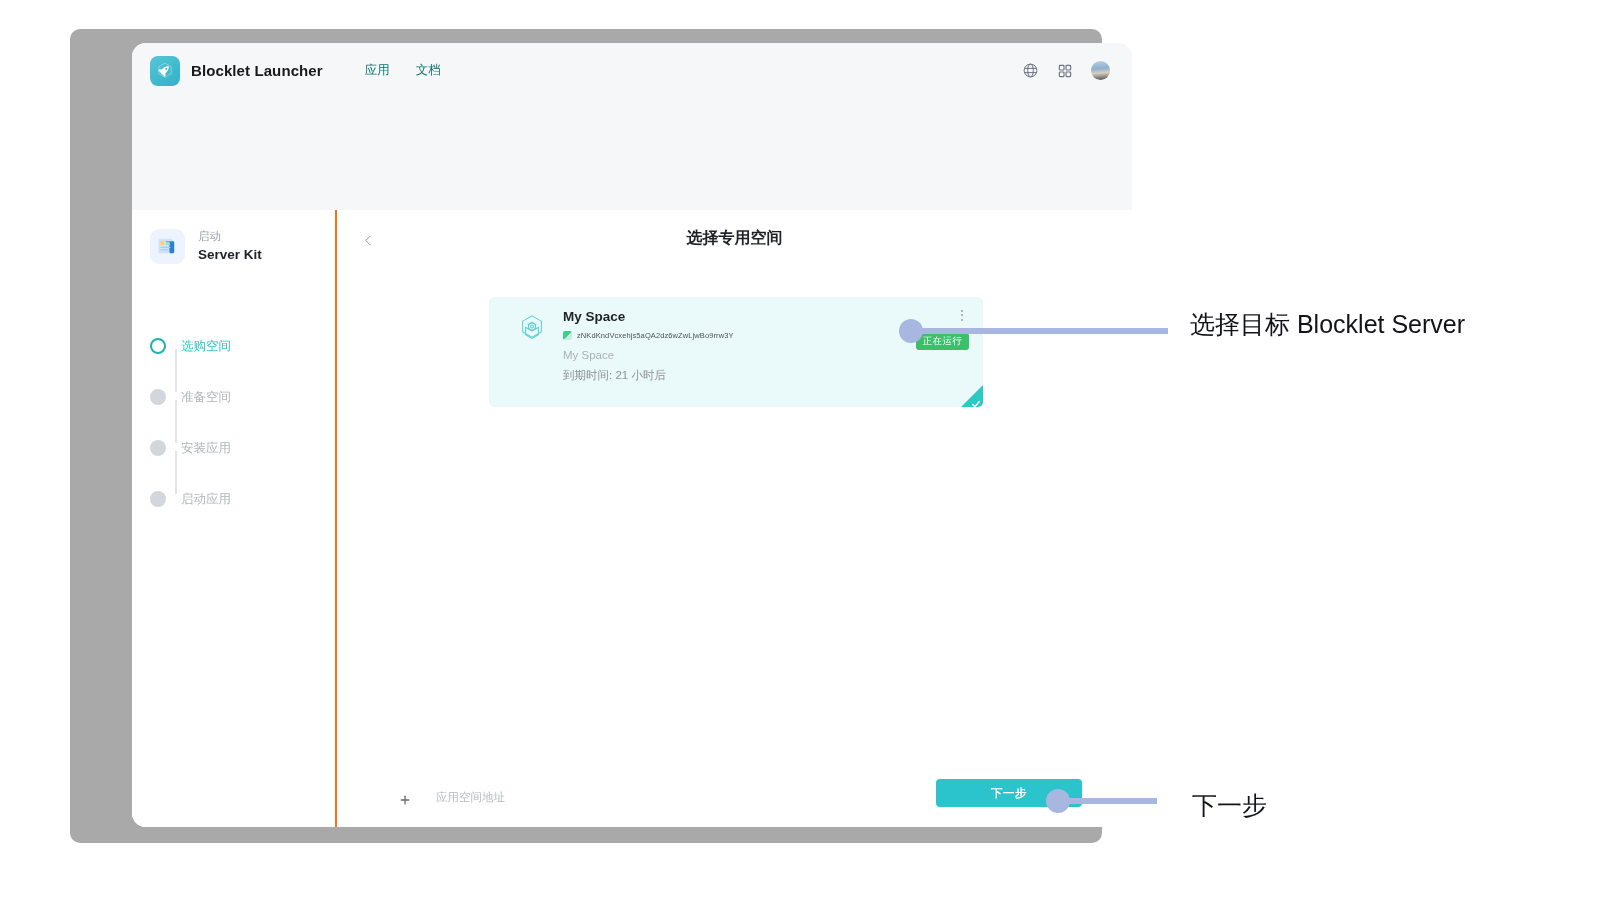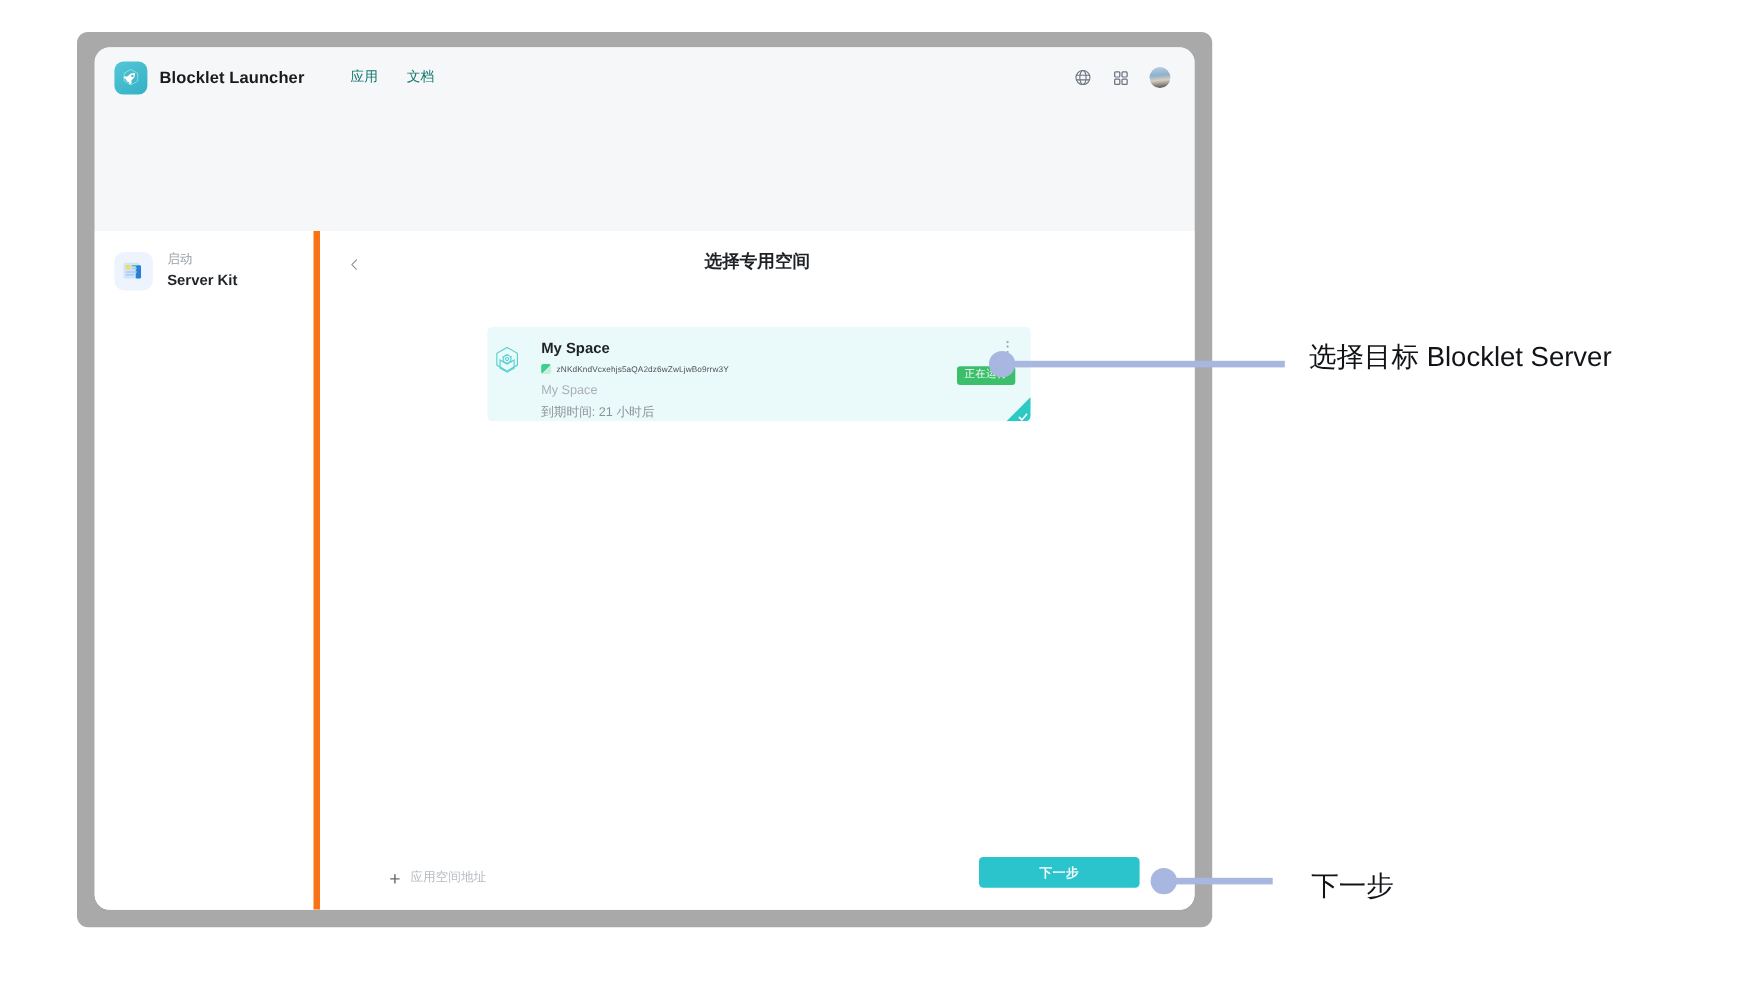--- a/index.html
+++ b/index.html
@@ -27,20 +27,21 @@
     box-sizing: border-box;
     padding: 14px 16px 16px 16px;
   }
   .device-screen {
     width: 100%;
     height: 100%;
     background: #f6f7f9;
     border-radius: 14px;
     overflow: hidden;
     position: relative;
+    margin-left: 46px;
   }
 
   
   .app-header {
     height: 55px;
     display: flex;
     align-items: center;
     padding: 0 22px 0 18px;
     box-sizing: border-box;
     background: #f6f7f9;
@@ -106,21 +107,21 @@
 
   
   .app-body {
     display: flex;
     background: #ffffff;
     height: calc(100% - 167px);
   }
   .sidebar {
     width: 205px;
     flex: none;
-    border-right: 6px solid #f97316;
+    border-right: 2px solid #f97316;
     box-sizing: border-box;
     padding: 18px 0 0 0;
     background: #ffffff;
   }
   .app-row {
     display: flex;
     align-items: center;
     gap: 13px;
     padding: 0 0 0 18px;
   }
@@ -215,25 +216,25 @@
   }
 
   .content-main { flex: 1; position: relative; }
 
   
   .space-card {
     position: absolute;
     left: 152px;
     top: 25px;
     width: 494px;
-    height: 86px;
+    height: 110px;
     background: #eafafb;
     border-radius: 5px;
     box-sizing: border-box;
-    padding: 11px 0 0 1px;
+    padding: 11px 0 0 26px;
     cursor: pointer;
     overflow: hidden;
   }
   .space-inner { display: flex; gap: 14px; }
   .space-hex {
     width: 34px; height: 34px;
     margin-top: 4px;
     flex: none;
     color: #57cfd1;
   }
@@ -317,21 +318,21 @@
     flex: none;
     height: 58px;
     position: relative;
   }
   .add-space {
     position: absolute;
     left: 62px;
     top: 21px;
     display: flex;
     align-items: center;
-    gap: 8px;
+    gap: 25px;
     cursor: pointer;
   }
   .plus-icon {
     width: 12px; height: 12px;
     position: relative;
     color: #666a70;
   }
   .add-space-label {
     font-size: 11.5px;
     color: #b7bbc0;
@@ -430,20 +431,41 @@
               <rect x="4.6" y="12.2" width="10.6" height="1.3" rx=".65" fill="#a8cdf4"></rect>
               <rect x="4.6" y="14.8" width="8" height="1.3" rx=".65" fill="#a8cdf4"></rect>
             </svg>
           </span>
           <span>
             <span class="app-meta-label" style="display:block">启动</span>
             <span class="app-meta-name" style="display:block">Server Kit</span>
           </span>
         </div>
 
+        <div class="steps">
+          <div class="step active">
+            <span class="step-line"></span>
+            <span class="step-dot"></span>
+            <span class="step-label">选购空间</span>
+          </div>
+          <div class="step">
+            <span class="step-line"></span>
+            <span class="step-dot"></span>
+            <span class="step-label">准备空间</span>
+          </div>
+          <div class="step">
+            <span class="step-line"></span>
+            <span class="step-dot"></span>
+            <span class="step-label">安装应用</span>
+          </div>
+          <div class="step">
+            <span class="step-dot"></span>
+            <span class="step-label">启动应用</span>
+          </div>
+        </div>
       </div>
 
       <div class="content">
         <div class="content-head">
           <span class="back-btn">
             <svg width="13" height="13" viewBox="0 0 24 24" fill="none" stroke="currentColor" stroke-width="1.7" stroke-linecap="round" stroke-linejoin="round">
               <polyline points="15,4 7,12 15,20"></polyline>
             </svg>
           </span>
           <div class="page-title">选择专用空间</div>

